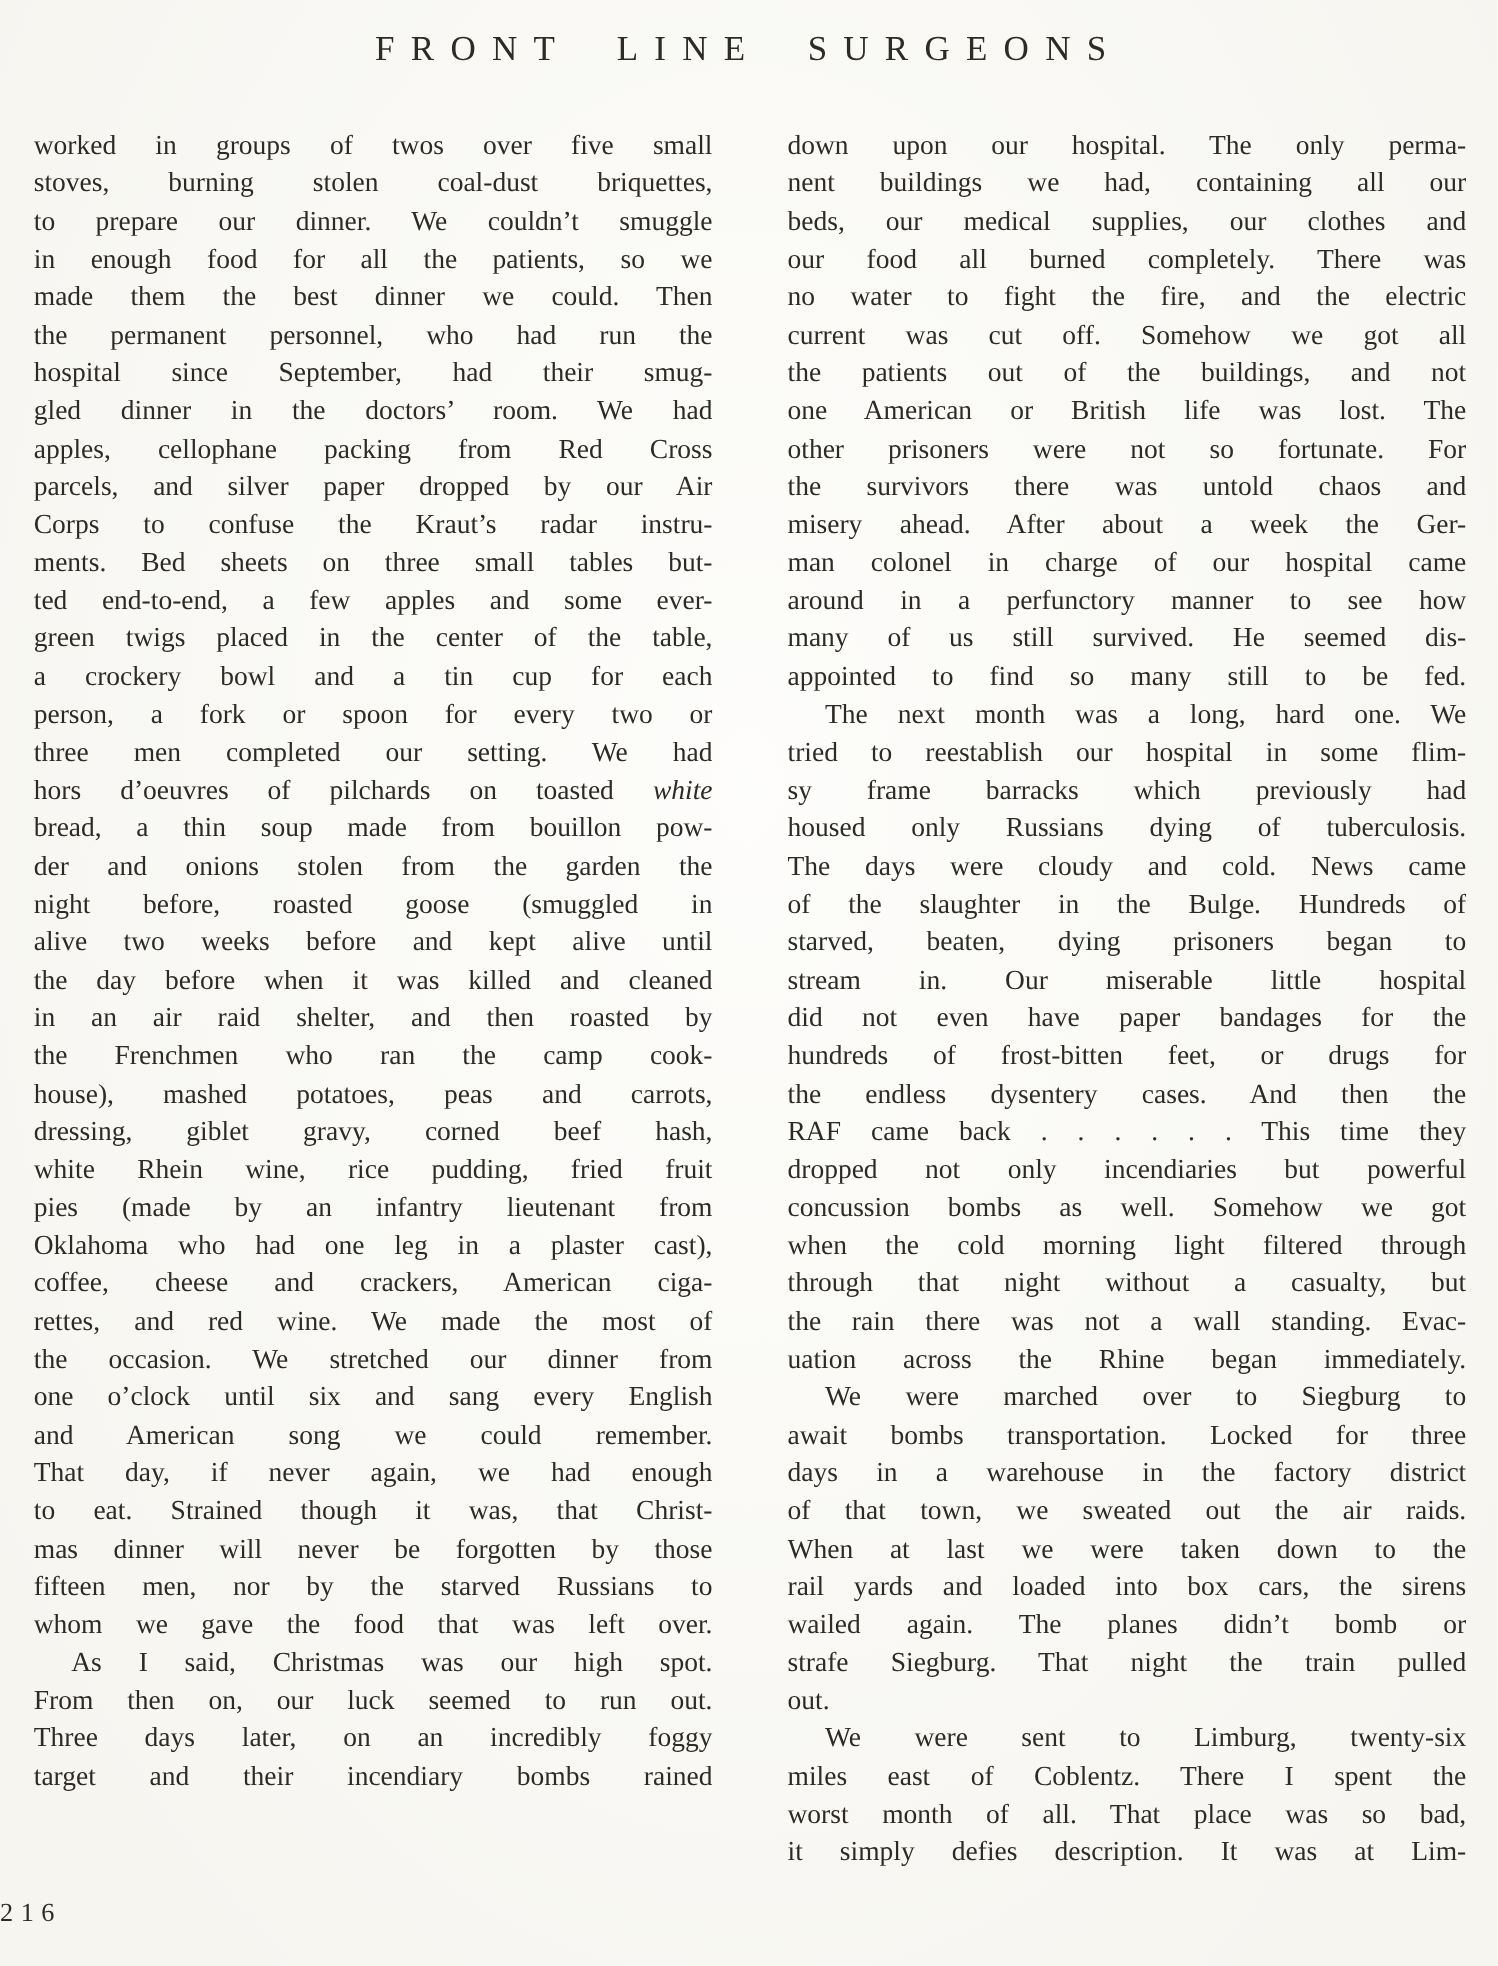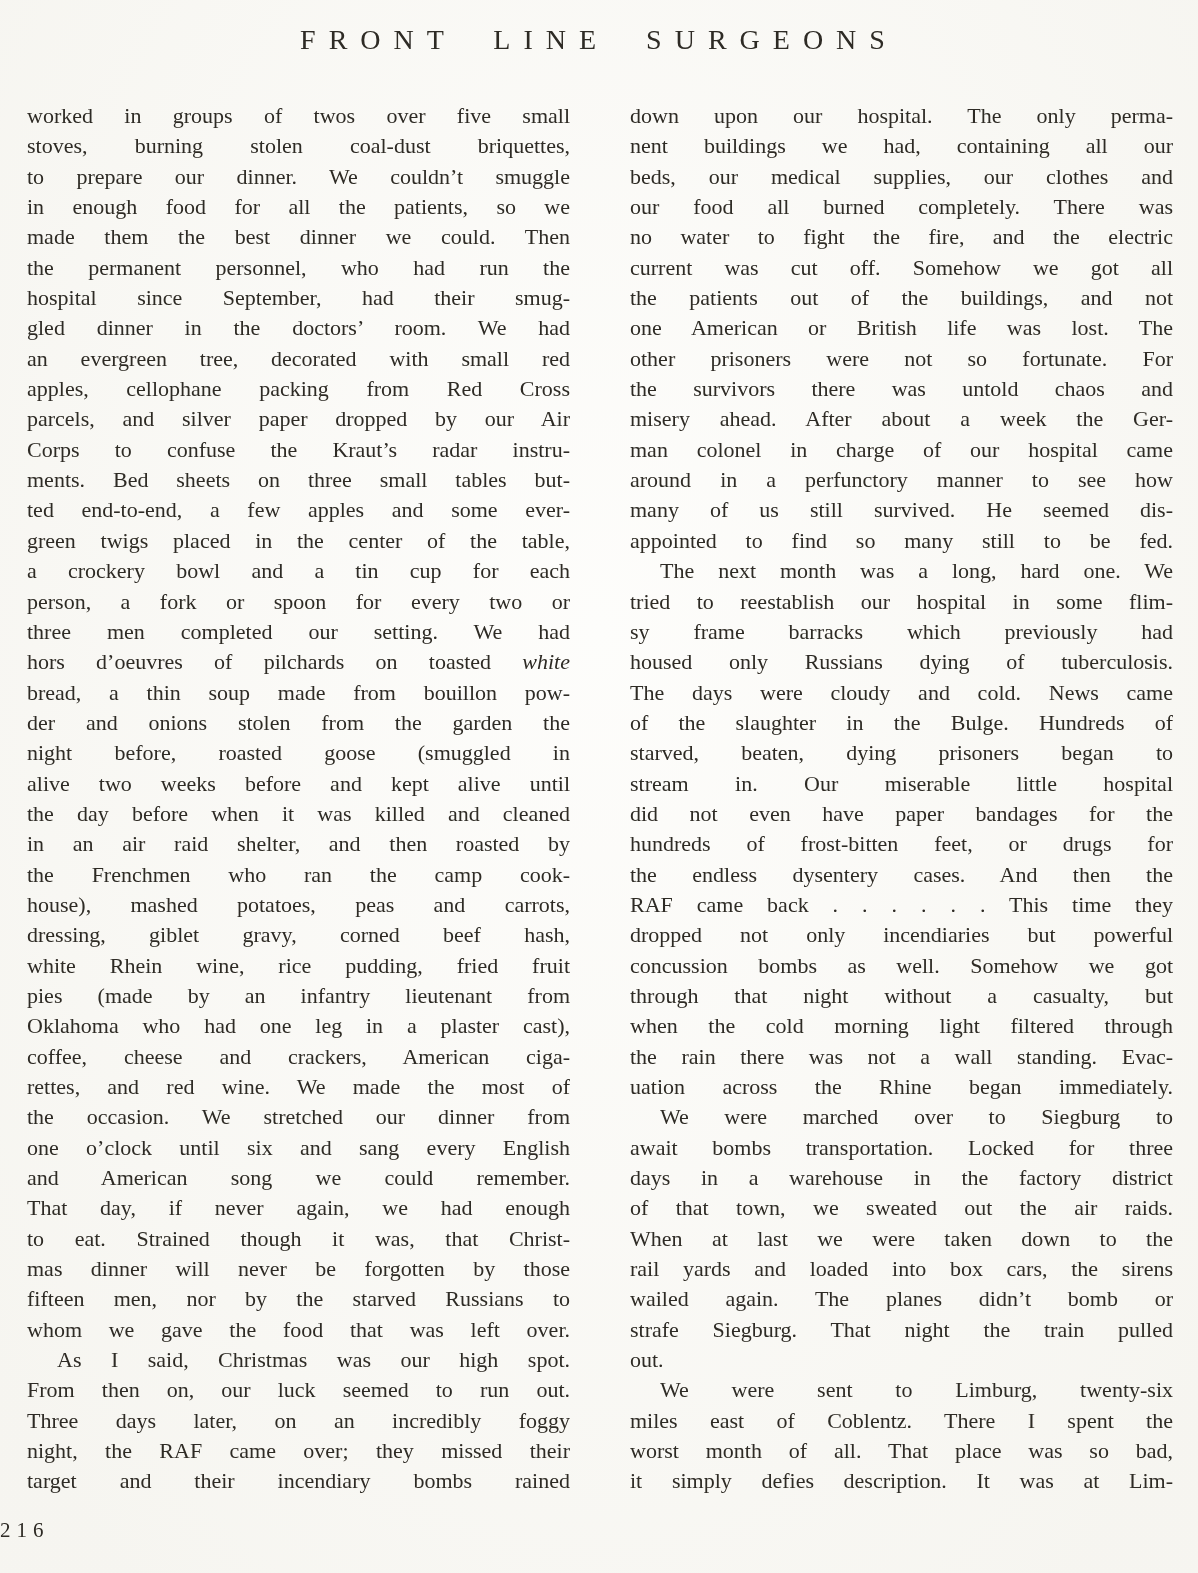--- a/index.html
+++ b/index.html
@@ -75,21 +75,20 @@
   <div class="columns">
     <div class="col">
         <div class="line">worked in groups of twos over five small</div>
         <div class="line">stoves, burning stolen coal-dust briquettes,</div>
         <div class="line">to prepare our dinner. We couldn’t smuggle</div>
         <div class="line">in enough food for all the patients, so we</div>
         <div class="line">made them the best dinner we could. Then</div>
         <div class="line">the permanent personnel, who had run the</div>
         <div class="line">hospital since September, had their smug-</div>
         <div class="line">gled dinner in the doctors’ room. We had</div>
-        <div class="line">an evergreen tree, decorated with small red</div>
         <div class="line">apples, cellophane packing from Red Cross</div>
         <div class="line">parcels, and silver paper dropped by our Air</div>
         <div class="line">Corps to confuse the Kraut’s radar instru-</div>
         <div class="line">ments. Bed sheets on three small tables but-</div>
         <div class="line">ted end-to-end, a few apples and some ever-</div>
         <div class="line">green twigs placed in the center of the table,</div>
         <div class="line">a crockery bowl and a tin cup for each</div>
         <div class="line">person, a fork or spoon for every two or</div>
         <div class="line">three men completed our setting. We had</div>
         <div class="line">hors d’oeuvres of pilchards on toasted <i>white</i></div>
@@ -111,21 +110,20 @@
         <div class="line">one o’clock until six and sang every English</div>
         <div class="line">and American song we could remember.</div>
         <div class="line">That day, if never again, we had enough</div>
         <div class="line">to eat. Strained though it was, that Christ-</div>
         <div class="line">mas dinner will never be forgotten by those</div>
         <div class="line">fifteen men, nor by the starved Russians to</div>
         <div class="line">whom we gave the food that was left over.</div>
         <div class="line indent">As I said, Christmas was our high spot.</div>
         <div class="line">From then on, our luck seemed to run out.</div>
         <div class="line">Three days later, on an incredibly foggy</div>
-        <div class="line">night, the RAF came over; they missed their</div>
         <div class="line">target and their incendiary bombs rained</div>
       </div>
     <div class="col">
         <div class="line">down upon our hospital. The only perma-</div>
         <div class="line">nent buildings we had, containing all our</div>
         <div class="line">beds, our medical supplies, our clothes and</div>
         <div class="line">our food all burned completely. There was</div>
         <div class="line">no water to fight the fire, and the electric</div>
         <div class="line">current was cut off. Somehow we got all</div>
         <div class="line">the patients out of the buildings, and not</div>
@@ -144,22 +142,22 @@
         <div class="line">The days were cloudy and cold. News came</div>
         <div class="line">of the slaughter in the Bulge. Hundreds of</div>
         <div class="line">starved, beaten, dying prisoners began to</div>
         <div class="line">stream in. Our miserable little hospital</div>
         <div class="line">did not even have paper bandages for the</div>
         <div class="line">hundreds of frost-bitten feet, or drugs for</div>
         <div class="line">the endless dysentery cases. And then the</div>
         <div class="line">RAF came back . . . . . . This time they</div>
         <div class="line">dropped not only incendiaries but powerful</div>
         <div class="line">concussion bombs as well. Somehow we got</div>
+        <div class="line">when the cold morning light filtered through</div>
         <div class="line">through that night without a casualty, but</div>
-        <div class="line">when the cold morning light filtered through</div>
         <div class="line">the rain there was not a wall standing. Evac-</div>
         <div class="line">uation across the Rhine began immediately.</div>
         <div class="line indent">We were marched over to Siegburg to</div>
         <div class="line">await bombs transportation. Locked for three</div>
         <div class="line">days in a warehouse in the factory district</div>
         <div class="line">of that town, we sweated out the air raids.</div>
         <div class="line">When at last we were taken down to the</div>
         <div class="line">rail yards and loaded into box cars, the sirens</div>
         <div class="line">wailed again. The planes didn’t bomb or</div>
         <div class="line">strafe Siegburg. That night the train pulled</div>

